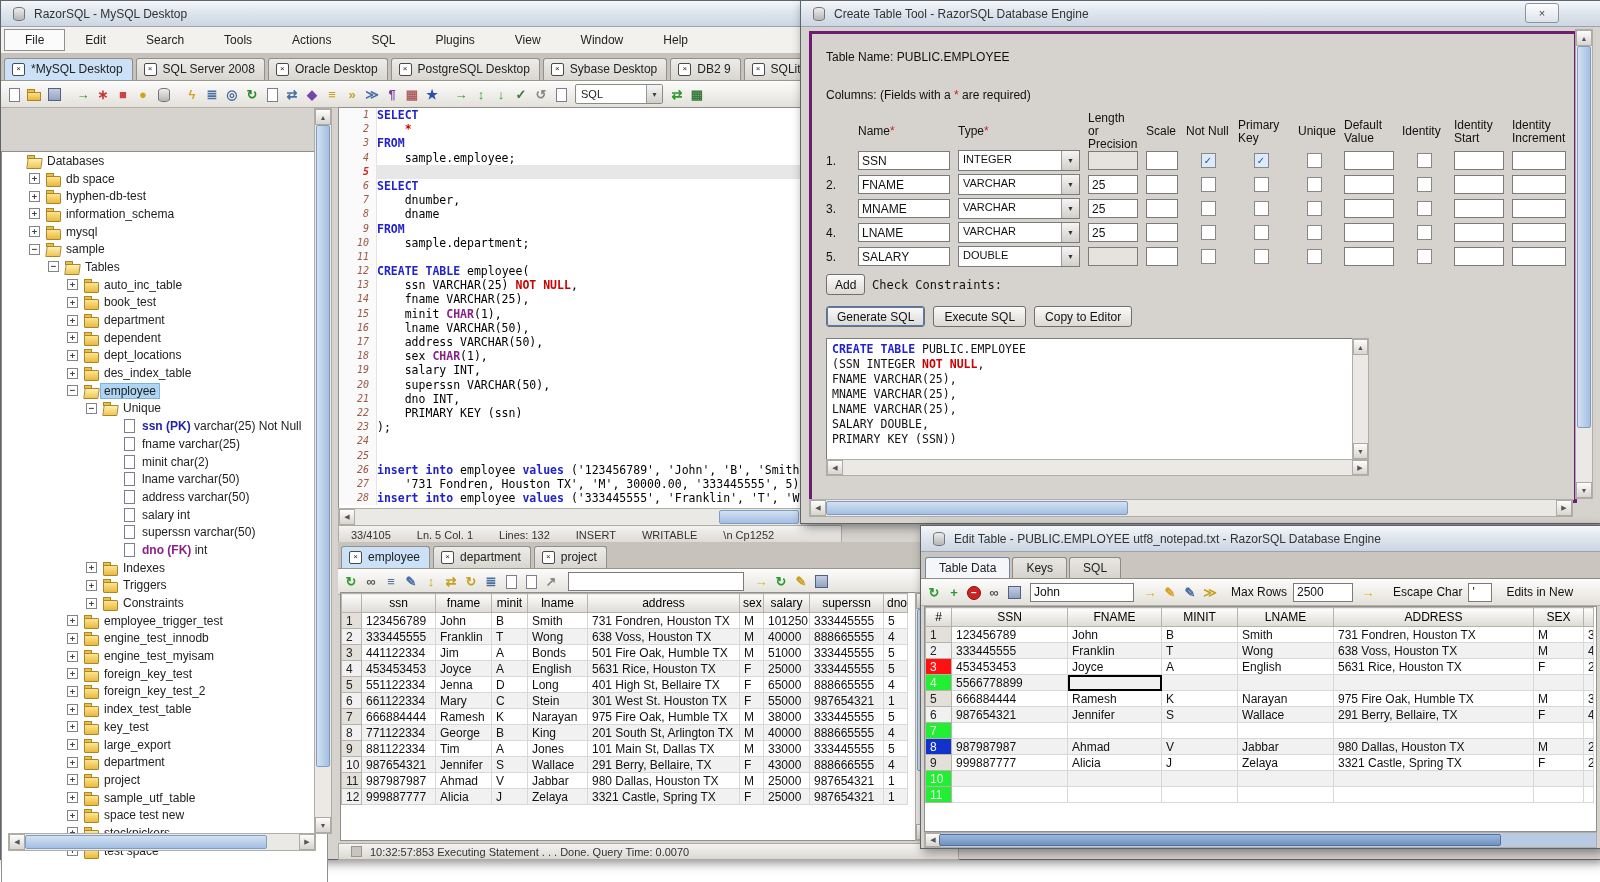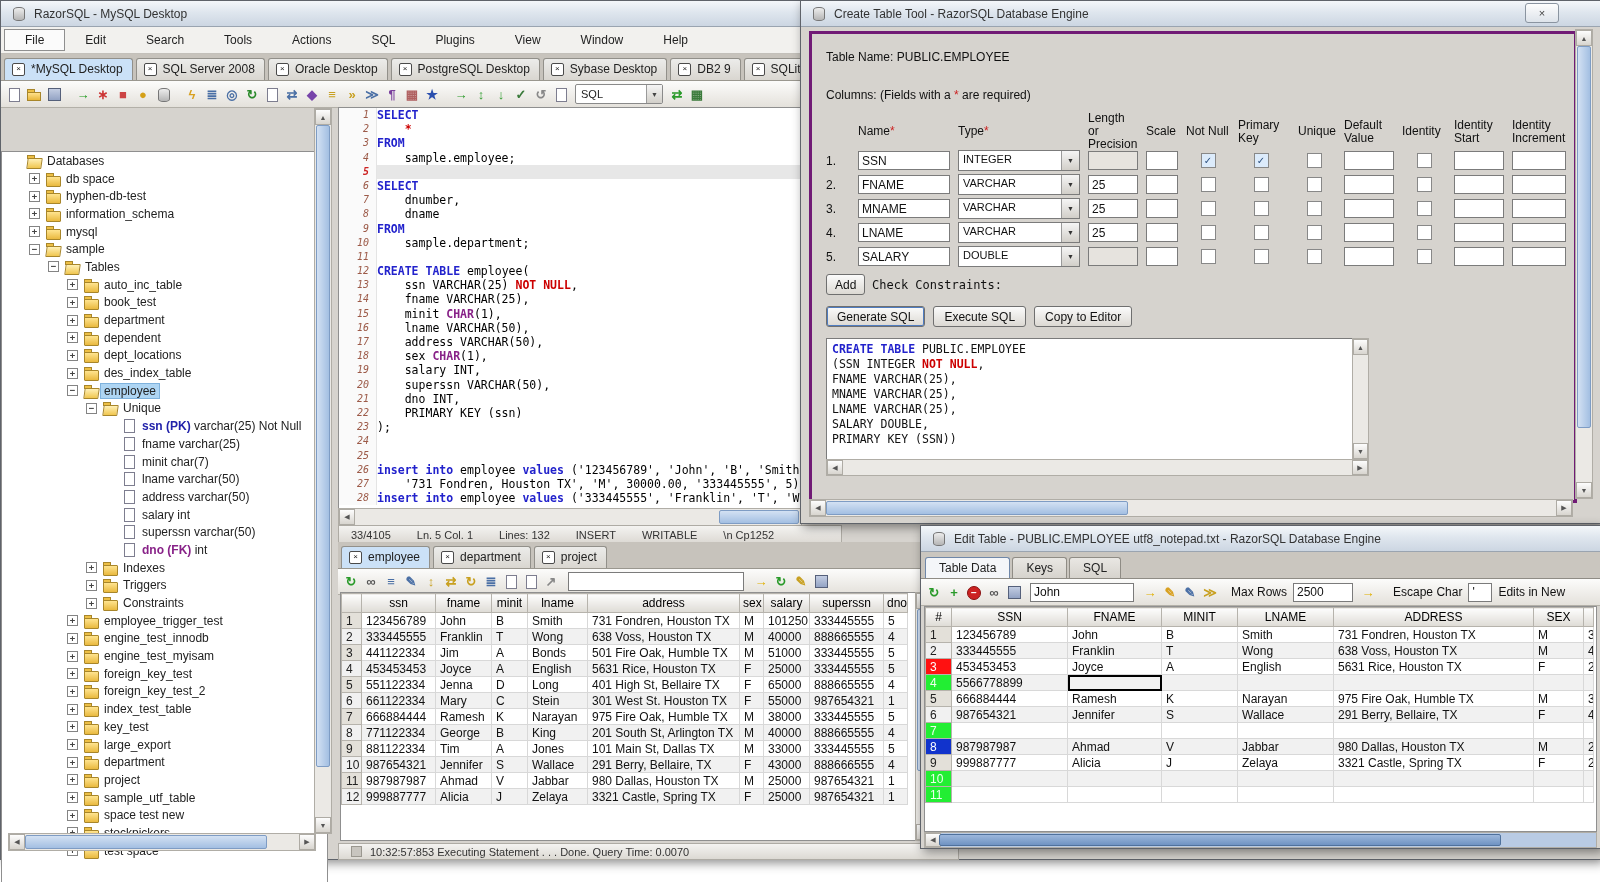--- a/index.html
+++ b/index.html
@@ -264,21 +264,21 @@
         <span class="tlabel"><span class="tk-pk">ssn (PK)</span><span> varchar(25) Not Null</span></span>
       </div>
       <div class="titem" style="padding-left: 103px;">
         <span class="noexp"></span>
         <span class="tic d"></span>
         <span class="tlabel"><span>fname varchar(25)</span></span>
       </div>
       <div class="titem" style="padding-left: 103px;">
         <span class="noexp"></span>
         <span class="tic d"></span>
-        <span class="tlabel"><span>minit char(7)</span></span>
+        <span class="tlabel"><span>minit char(2)</span></span>
       </div>
       <div class="titem" style="padding-left: 103px;">
         <span class="noexp"></span>
         <span class="tic d"></span>
         <span class="tlabel"><span>lname varchar(50)</span></span>
       </div>
       <div class="titem" style="padding-left: 103px;">
         <span class="noexp"></span>
         <span class="tic d"></span>
         <span class="tlabel"><span>address varchar(50)</span></span>
@@ -835,21 +835,21 @@
       <input class="tin" value="John" style="width: 96px; margin: 0px 5px;">
       <span class="ic g" style="color: rgb(224, 176, 0);">→</span>
       <span class="ic g" style="color: rgb(216, 160, 32);">✎</span>
       <span class="ic g" style="color: rgb(74, 111, 165);">✎</span>
       <span class="ic g" style="color: rgb(200, 160, 32);">≫</span>
       <span class="ebar-label" style="margin-left: 10px;">Max Rows</span>
       <input class="tin" value="2500" style="width: 52px; margin: 0px 4px;">
       <span class="ic g" style="color: rgb(224, 176, 0);">→</span>
       <span class="ebar-label" style="margin-left: 14px;">Escape Char</span>
       <input class="tin" value="'" style="width: 16px; margin: 0px 4px;">
-      <span class="ebar-label" style="margin-left: 0;">Edits in New</span>
+      <span class="ebar-label" style="margin-left: 8px;">Edits in New</span>
     </div>
   <div style="position:absolute;left:3px;top:80px;width:671px;height:224px;background:#fff;border:1px solid #8f8f8f;overflow:hidden;">
     <table class="grid" style="width:668px;">
         <colgroup>
           <col style="width: 26px;">
           <col style="width: 116px;">
           <col style="width: 94px;">
           <col style="width: 76px;">
           <col style="width: 96px;">
           <col style="width: 200px;">

